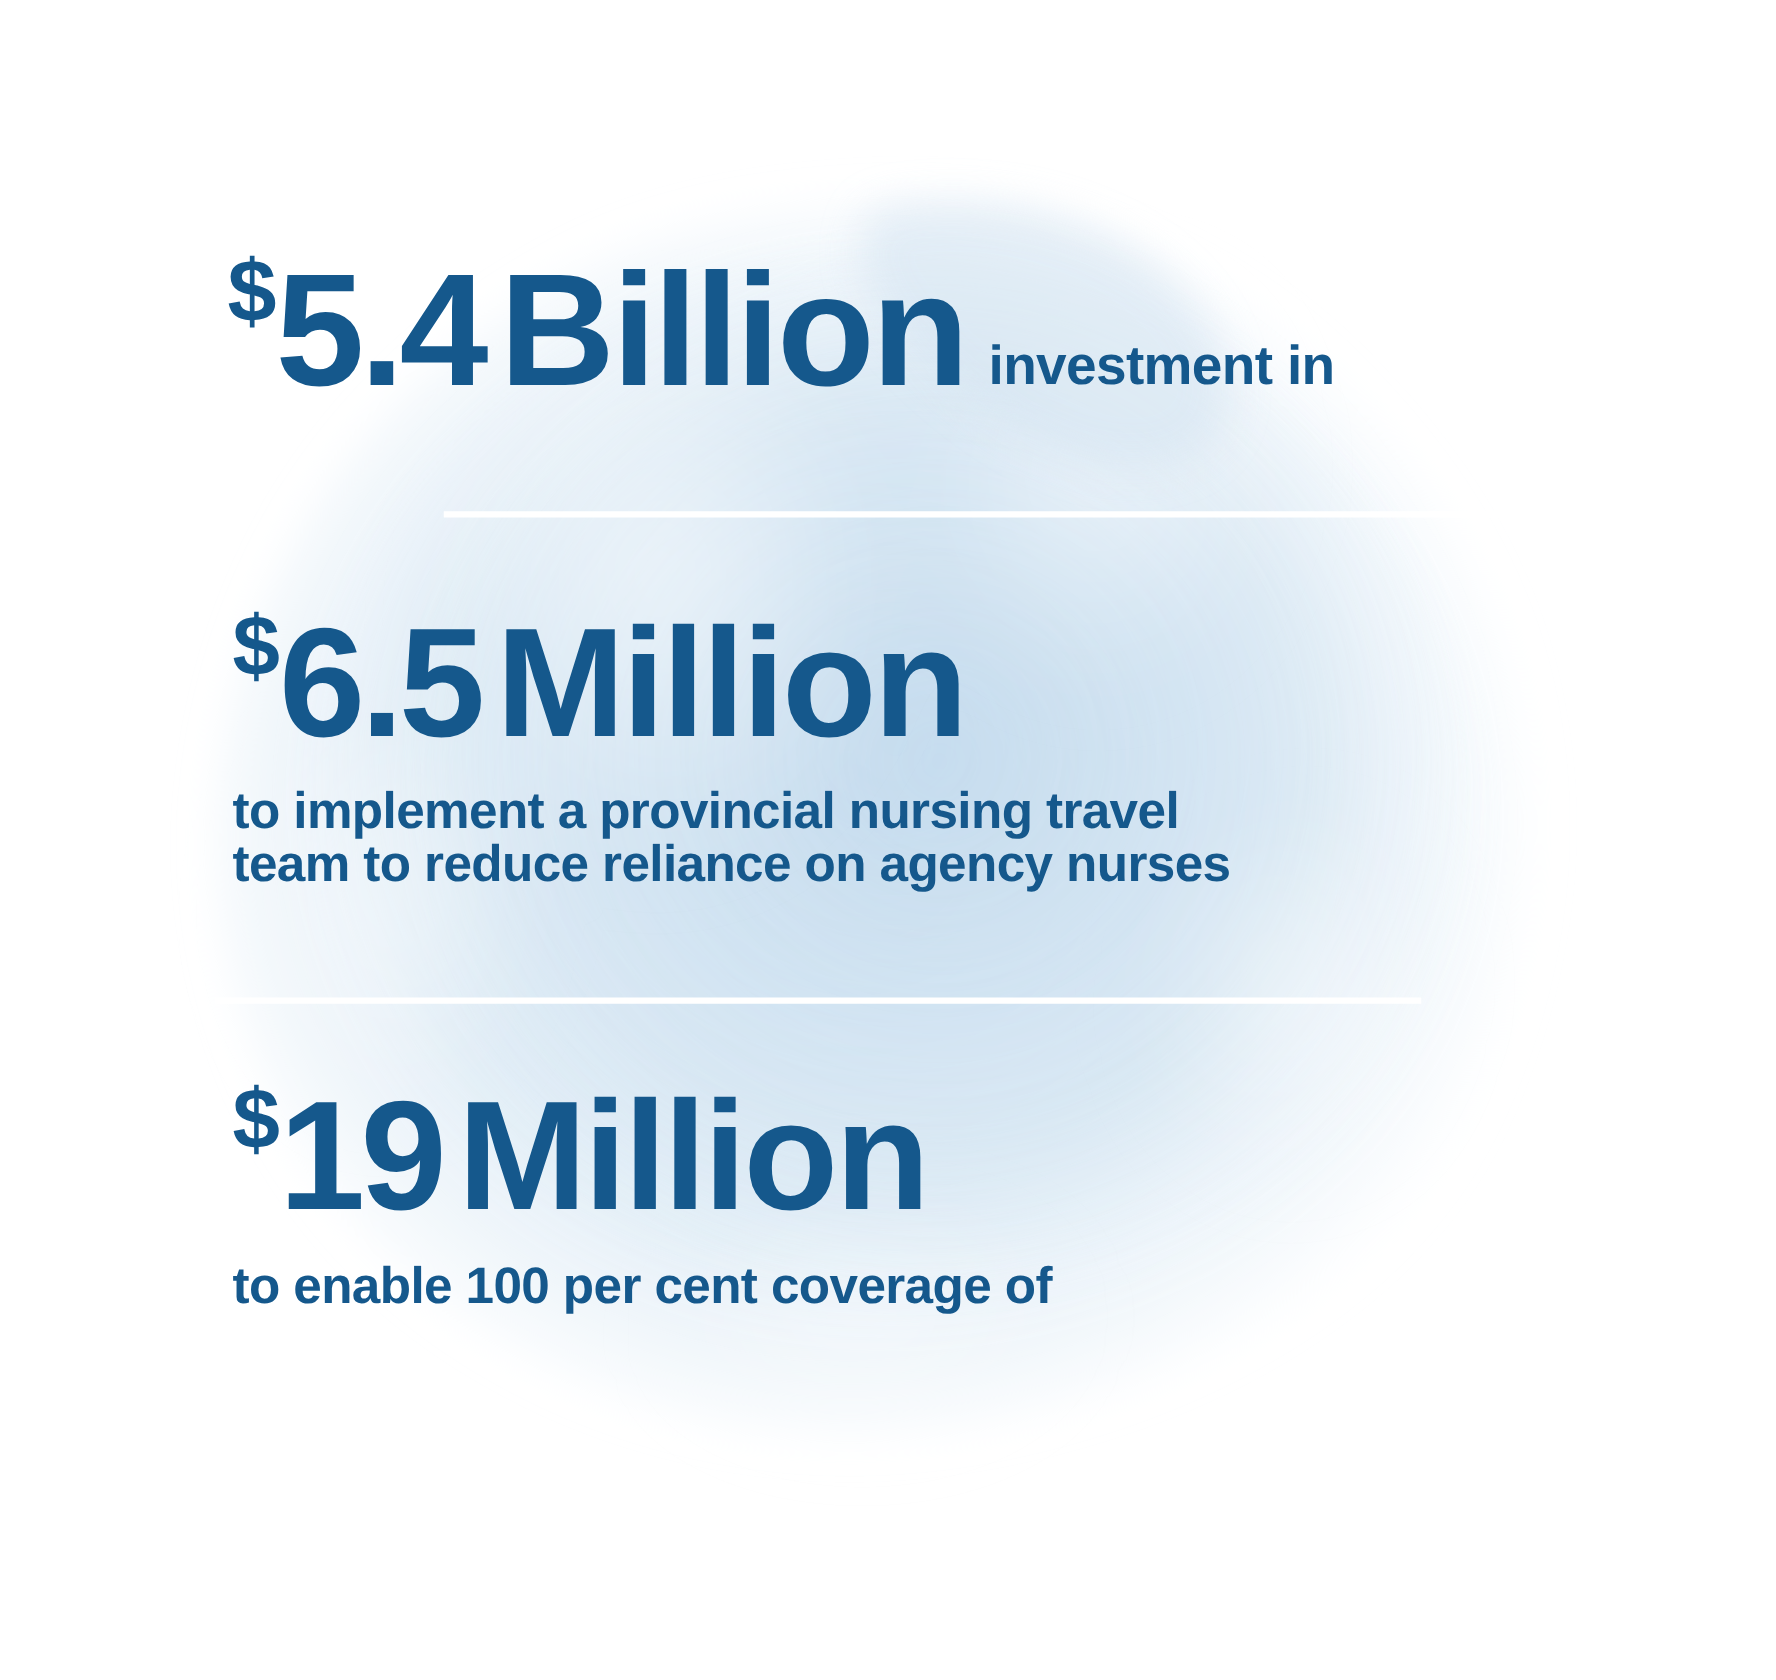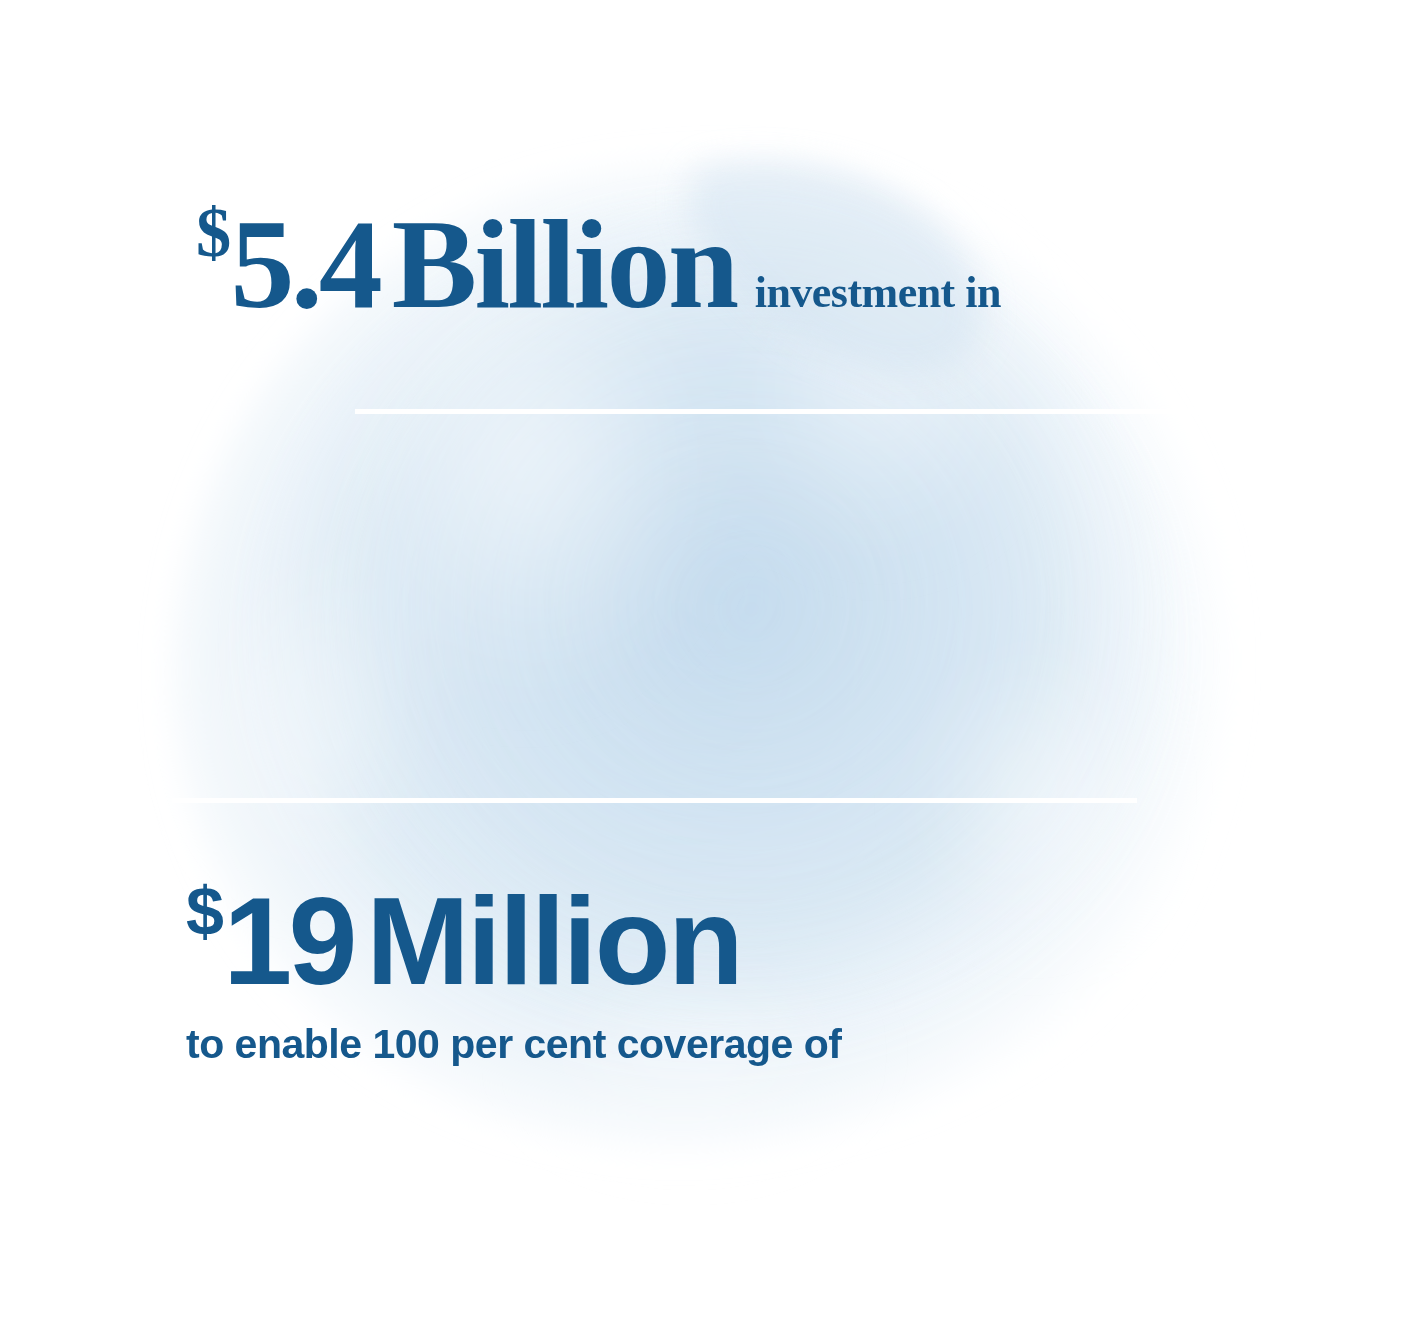--- a/index.html
+++ b/index.html
@@ -85,24 +85,23 @@
 
   .sub {
     font-weight: 700;
     color: #15588c;
     line-height: 1.07;
     letter-spacing: -0.012em;
   }
 
   
   #block1 {
-    left: 196px;
+    left: 182px;
     top: 198px;
     width: 1120px;
-    font-family: Liberation Serif, serif;
   }
   #block1 .row {
     display: flex;
     align-items: flex-end;
     gap: 18px;
   }
   #block1 .headline { font-size: 128px; }
   #block1 .sub {
     font-size: 44px;
     padding-bottom: 11px;
@@ -120,21 +119,20 @@
     font-size: 41px;
     margin-top: 18px;
     white-space: nowrap;
   }
 
   
   #block3 {
     left: 186px;
     top: 862px;
     width: 1120px;
-    margin-top: 16px;
   }
   #block3 .headline { font-size: 124px; }
   #block3 .sub {
     font-size: 41px;
     margin-top: 20px;
     white-space: nowrap;
   }
 
   .sub-line { display: block; }
 </style>
@@ -239,20 +237,29 @@
       <div class="row">
         <div class="headline">
           <span class="currency">$</span><span class="amount">5.4</span><span class="unit">Billion</span>
         </div>
         <div class="sub">
           <span class="sub-line">investment in</span>
         </div>
       </div>
     </div>
 
+    <div class="stat" id="block2">
+      <div class="headline">
+        <span class="currency">$</span><span class="amount">6.5</span><span class="unit">Million</span>
+      </div>
+      <div class="sub">
+        <span class="sub-line">to implement a provincial nursing travel</span>
+        <span class="sub-line">team to reduce reliance on agency nurses</span>
+      </div>
+    </div>
 
     <div class="stat" id="block3">
       <div class="headline">
         <span class="currency">$</span><span class="amount">19</span><span class="unit">Million</span>
       </div>
       <div class="sub">
         <span class="sub-line">to enable 100 per cent coverage of</span>
       </div>
     </div>
 

